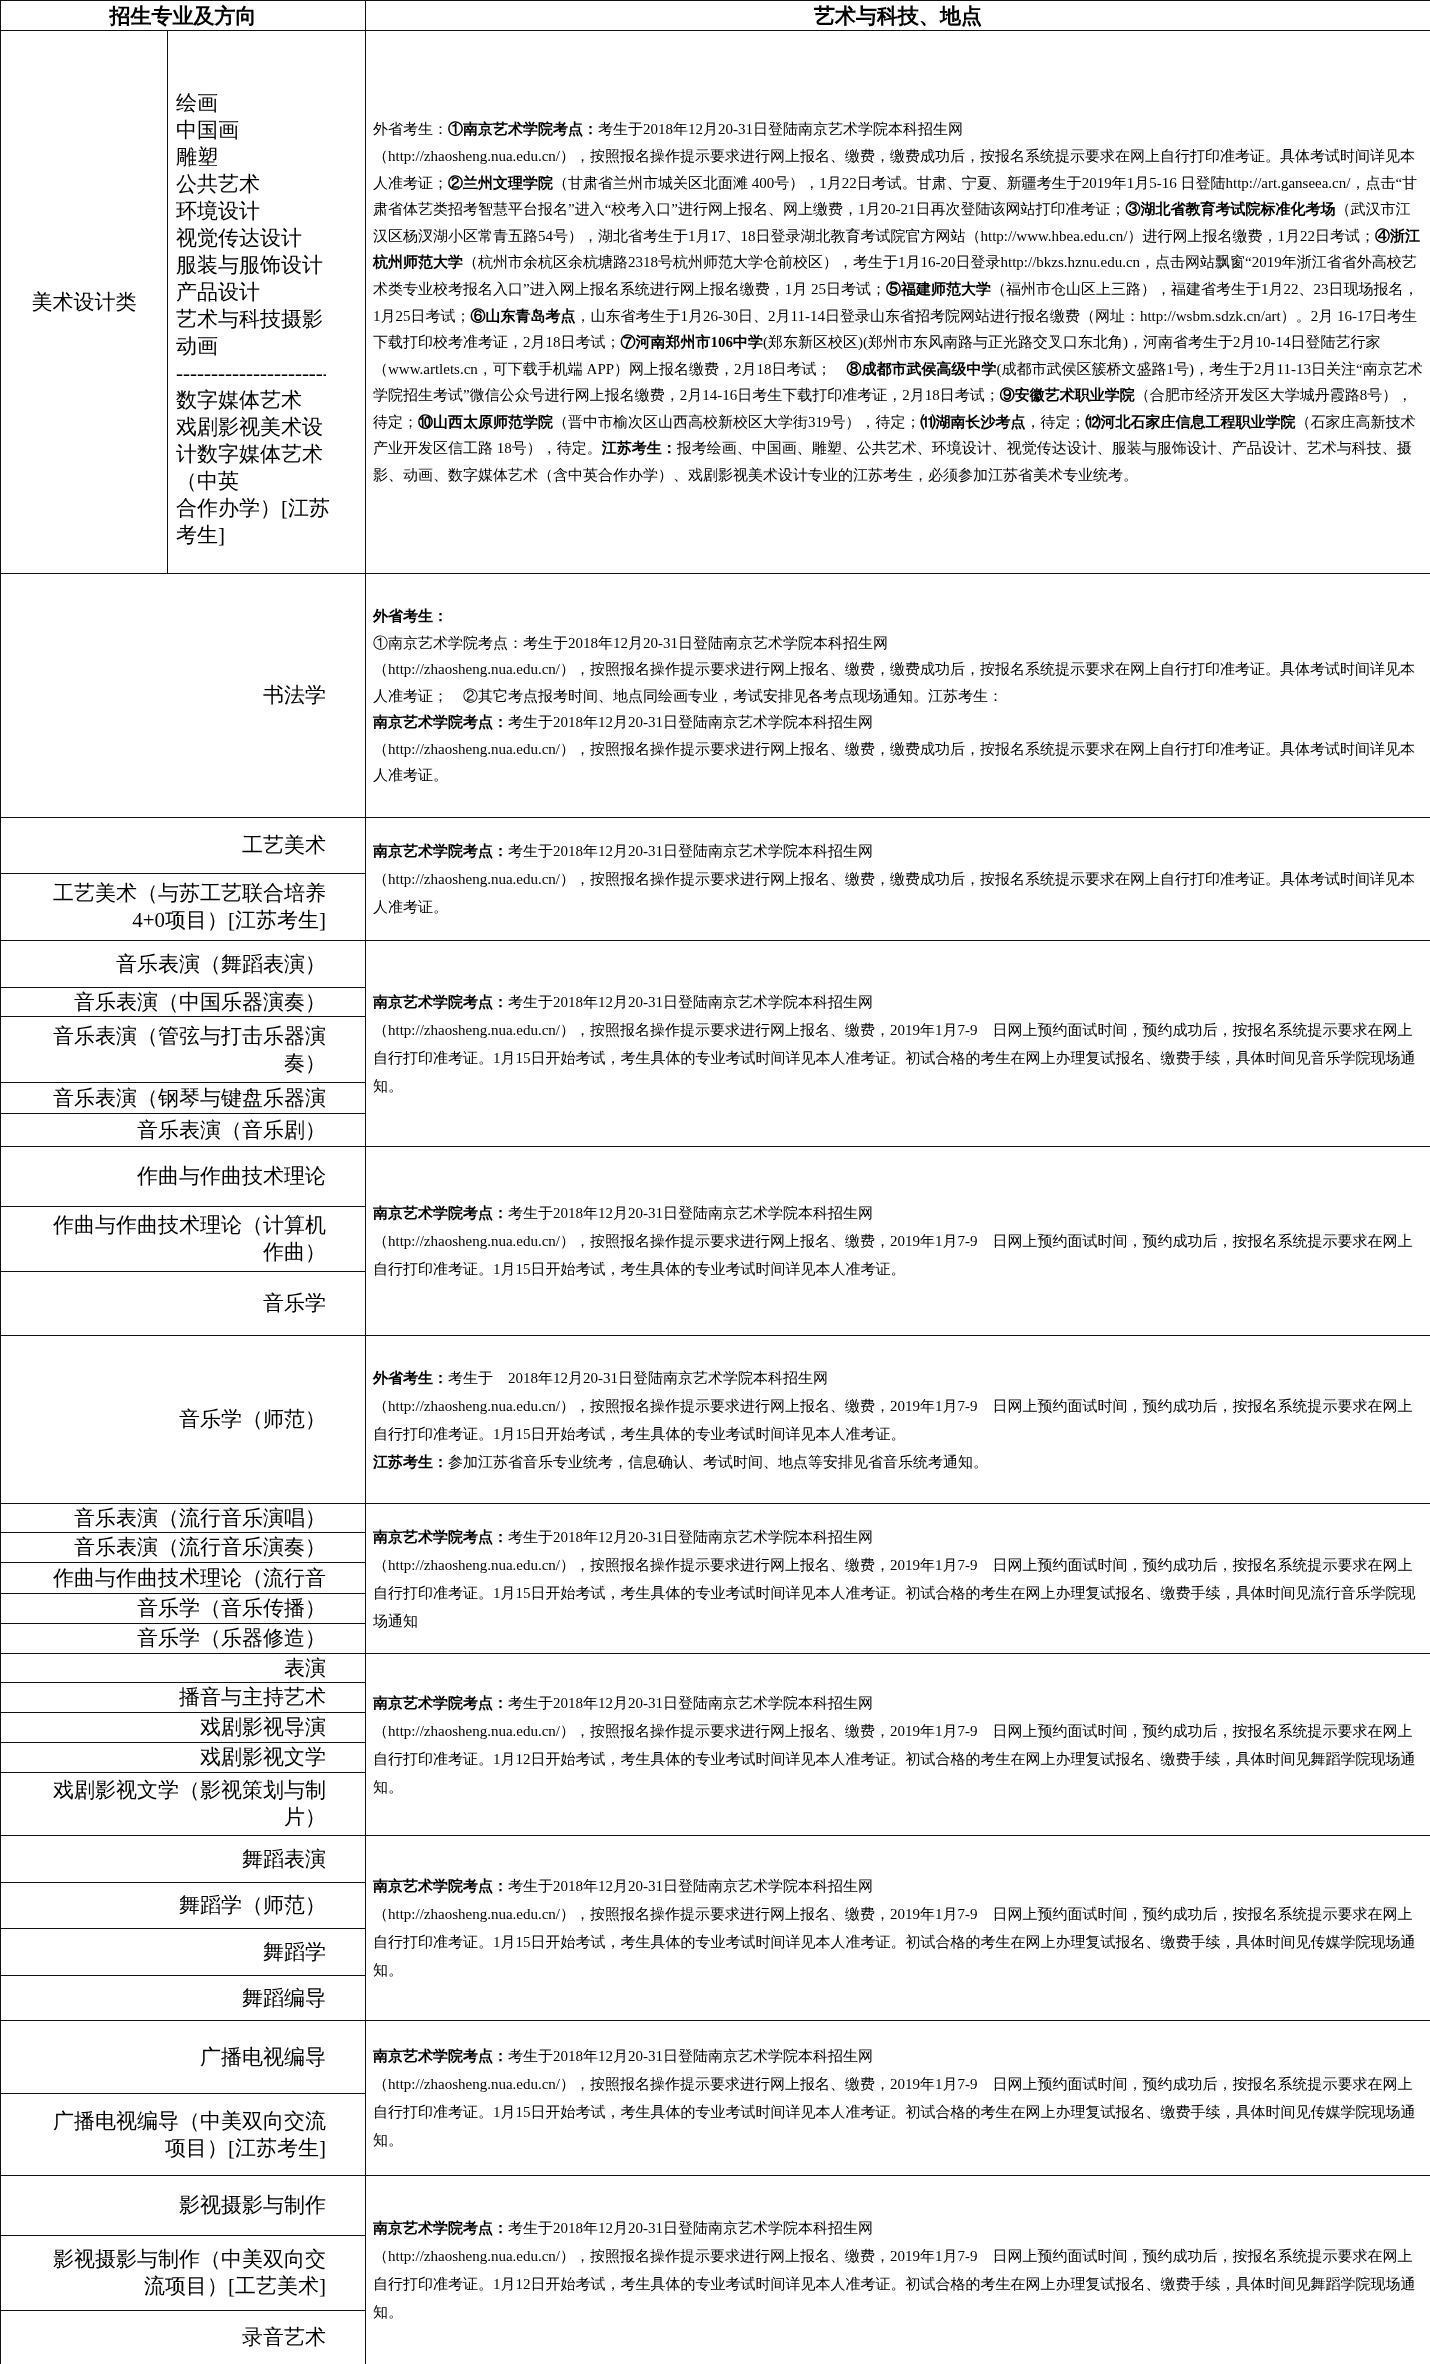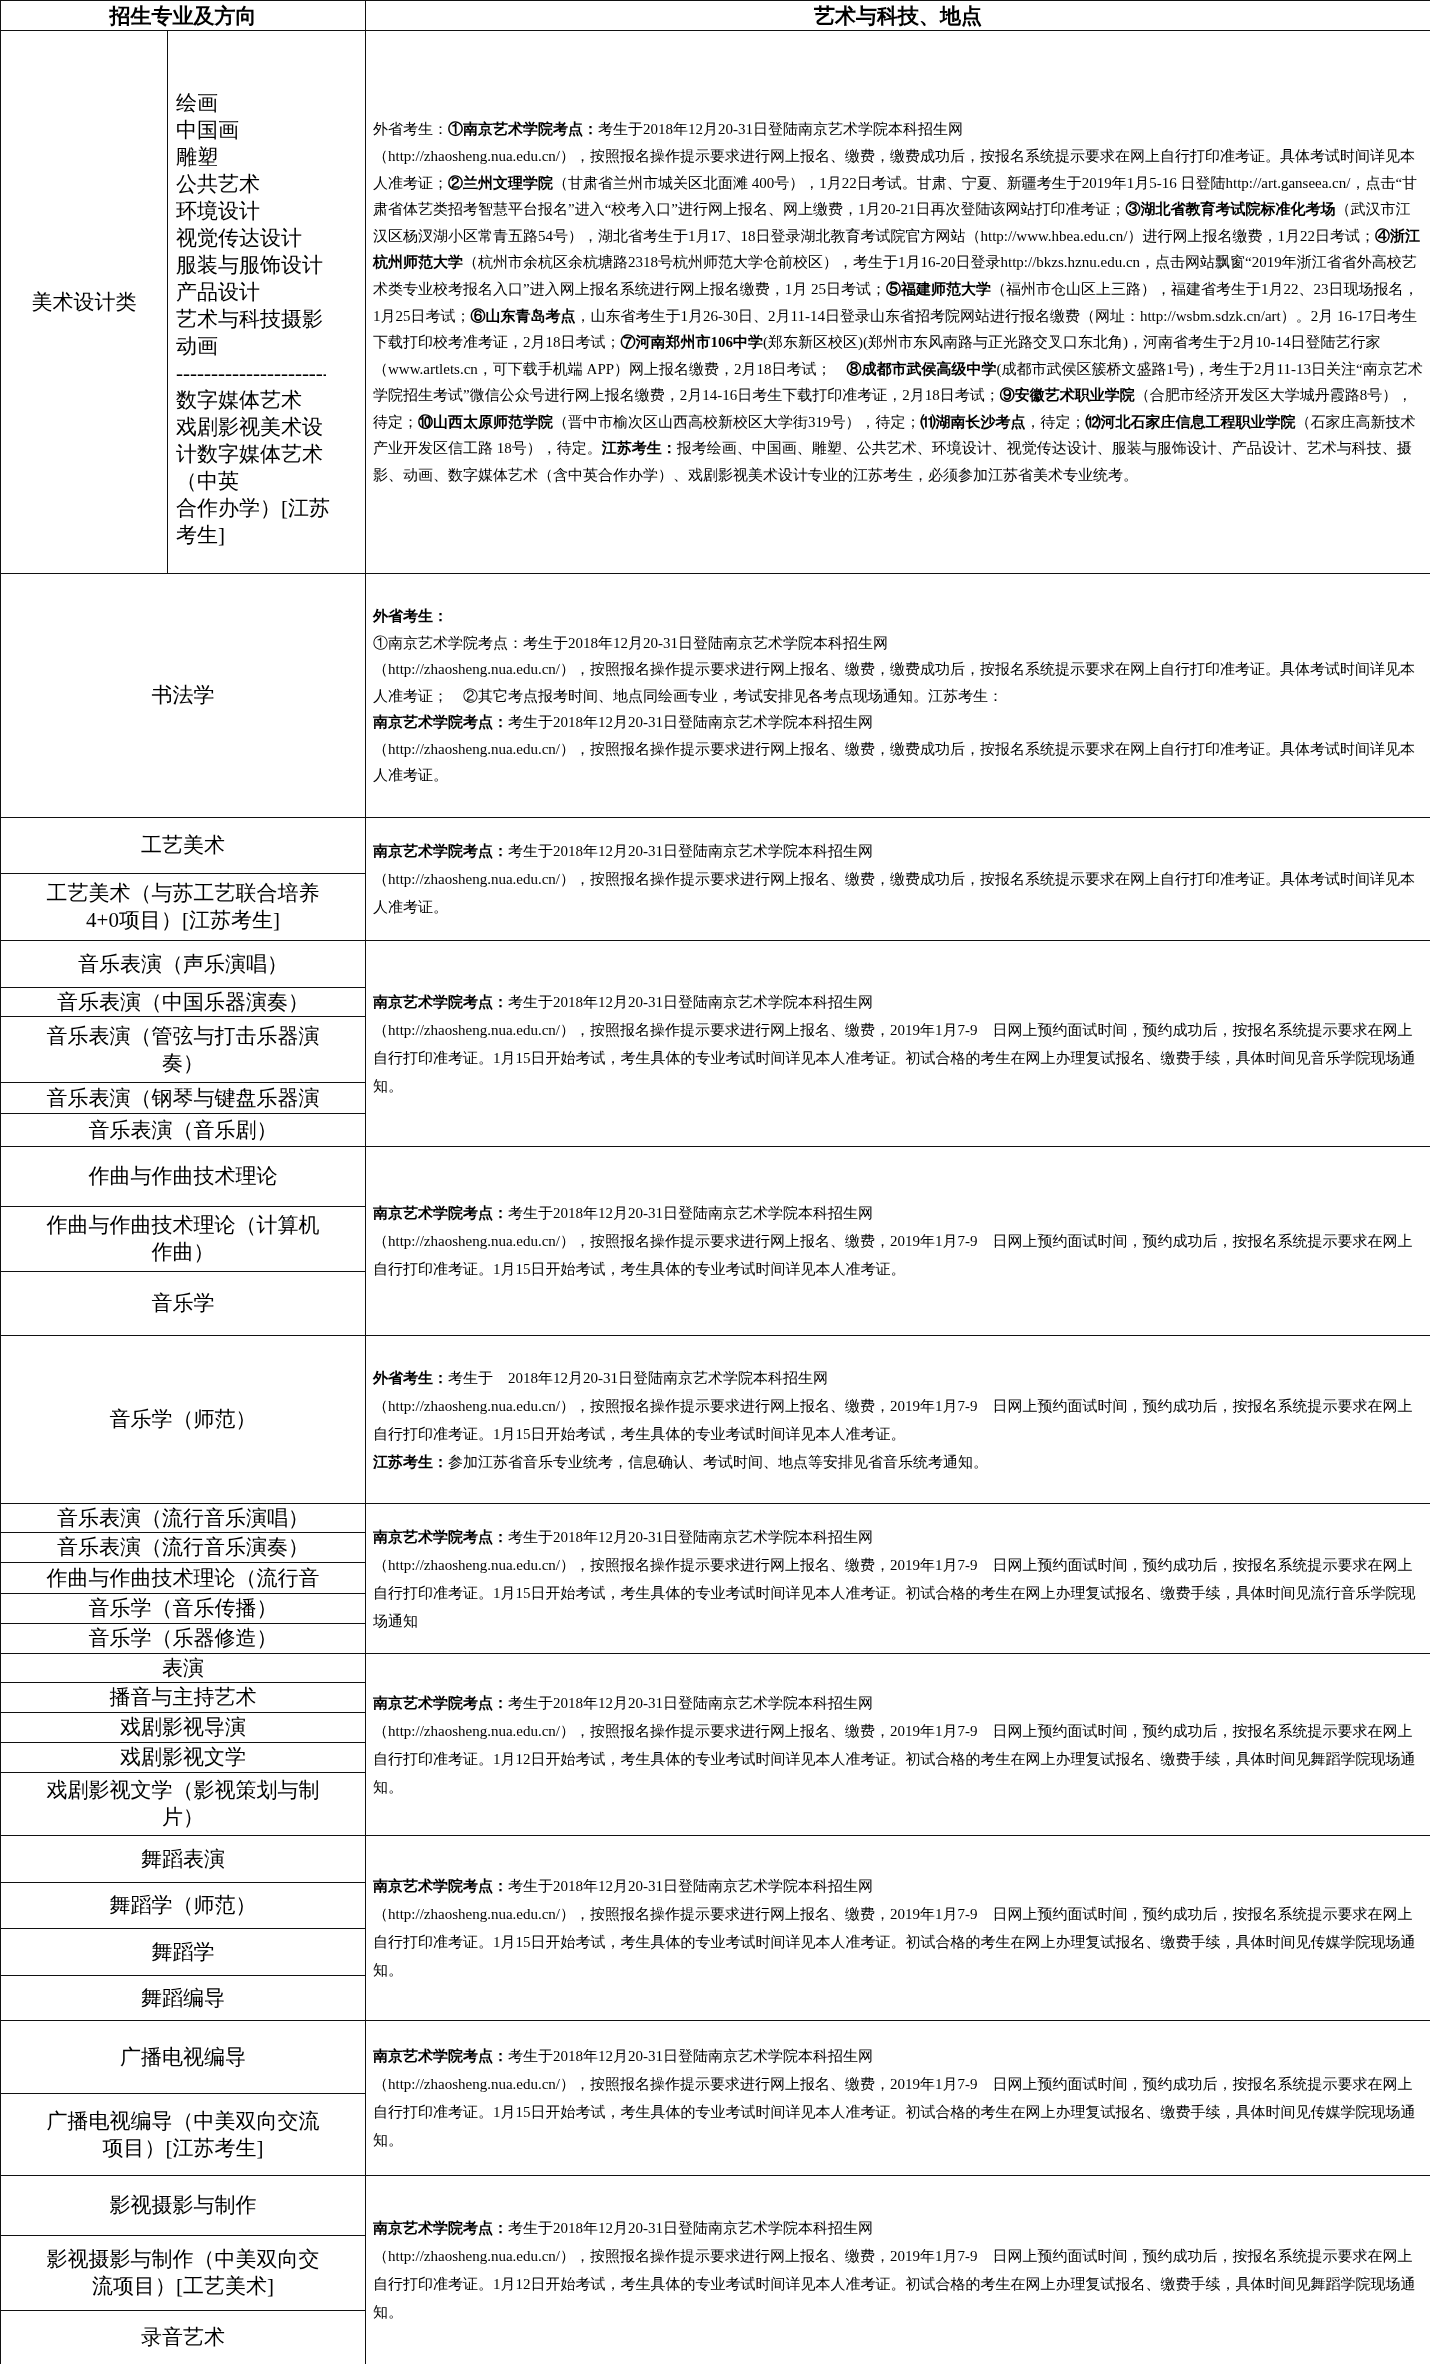--- a/index.html
+++ b/index.html
@@ -1,20 +1,20 @@
 <!DOCTYPE html>
 <html><head>
 <meta charset="utf-8">
 <style>
   html,body{margin:0;padding:0;background:#fff;}
   body{font-family:"Liberation Serif","DejaVu Serif",serif;color:#000;}
   table{border-collapse:collapse;table-layout:fixed;width:1430px;}
   td{border:1px solid #111;padding:0;vertical-align:middle;box-sizing:border-box;}
   .hdr{font-weight:bold;font-size:21px;text-align:center;}
-  .label{font-size:21px;text-align:center;line-height:27px;}
+  .label{font-size:21px;text-align:right;line-height:27px;}
   .label .inner{max-width:286px;margin:0 auto;}
   .rt{vertical-align:middle;}
   .rt .wrap{padding:3px 6px 3px 7px;font-size:15px;line-height:28px;text-align:left;}
   .rt .wrap p{margin:0;}
   .tight .wrap{line-height:26.6px;padding-top:4px;}
   .b{font-weight:bold;}
   .majors{font-size:21px;line-height:27px;padding:44px 31px 10px 8px;text-align:left;}
   .majors .line{display:block;}
   .dash-sep{white-space:nowrap;overflow:hidden;max-width:150px;letter-spacing:0;}
   .cat{font-size:21px;text-align:center;margin-left:45px;}
@@ -77,21 +77,21 @@
         </td>
   </tr>
   <tr style="height:67px">
     <td colspan="2" class="label">
           <div class="inner">工艺美术（与苏工艺联合培养4+0项目）[江苏考生]</div>
         </td>
   </tr>
 
   <tr style="height:47px">
     <td colspan="2" class="label">
-          <div class="inner">音乐表演（声乐演唱）</div>
+          <div class="inner">音乐表演（舞蹈表演）</div>
         </td>
     <td class="rt" rowspan="5">
           <div class="wrap">
             <p><span class="b">南京艺术学院考点：</span><span>考生于2018年12月20-31日登陆南京艺术学院本科招生网</span></p>
             <p><span>（http://zhaosheng.nua.edu.cn/），按照报名操作提示要求进行网上报名、缴费，2019年1月7-9　日网上预约面试时间，预约成功后，按报名系统提示要求在网上自行打印准考证。1月15日开始考试，考生具体的专业考试时间详见本人准考证。初试合格的考生在网上办理复试报名、缴费手续，具体时间见音乐学院现场通知。</span></p>
           </div>
         </td>
   </tr>
   <tr style="height:29px">
         <td colspan="2" class="label">

